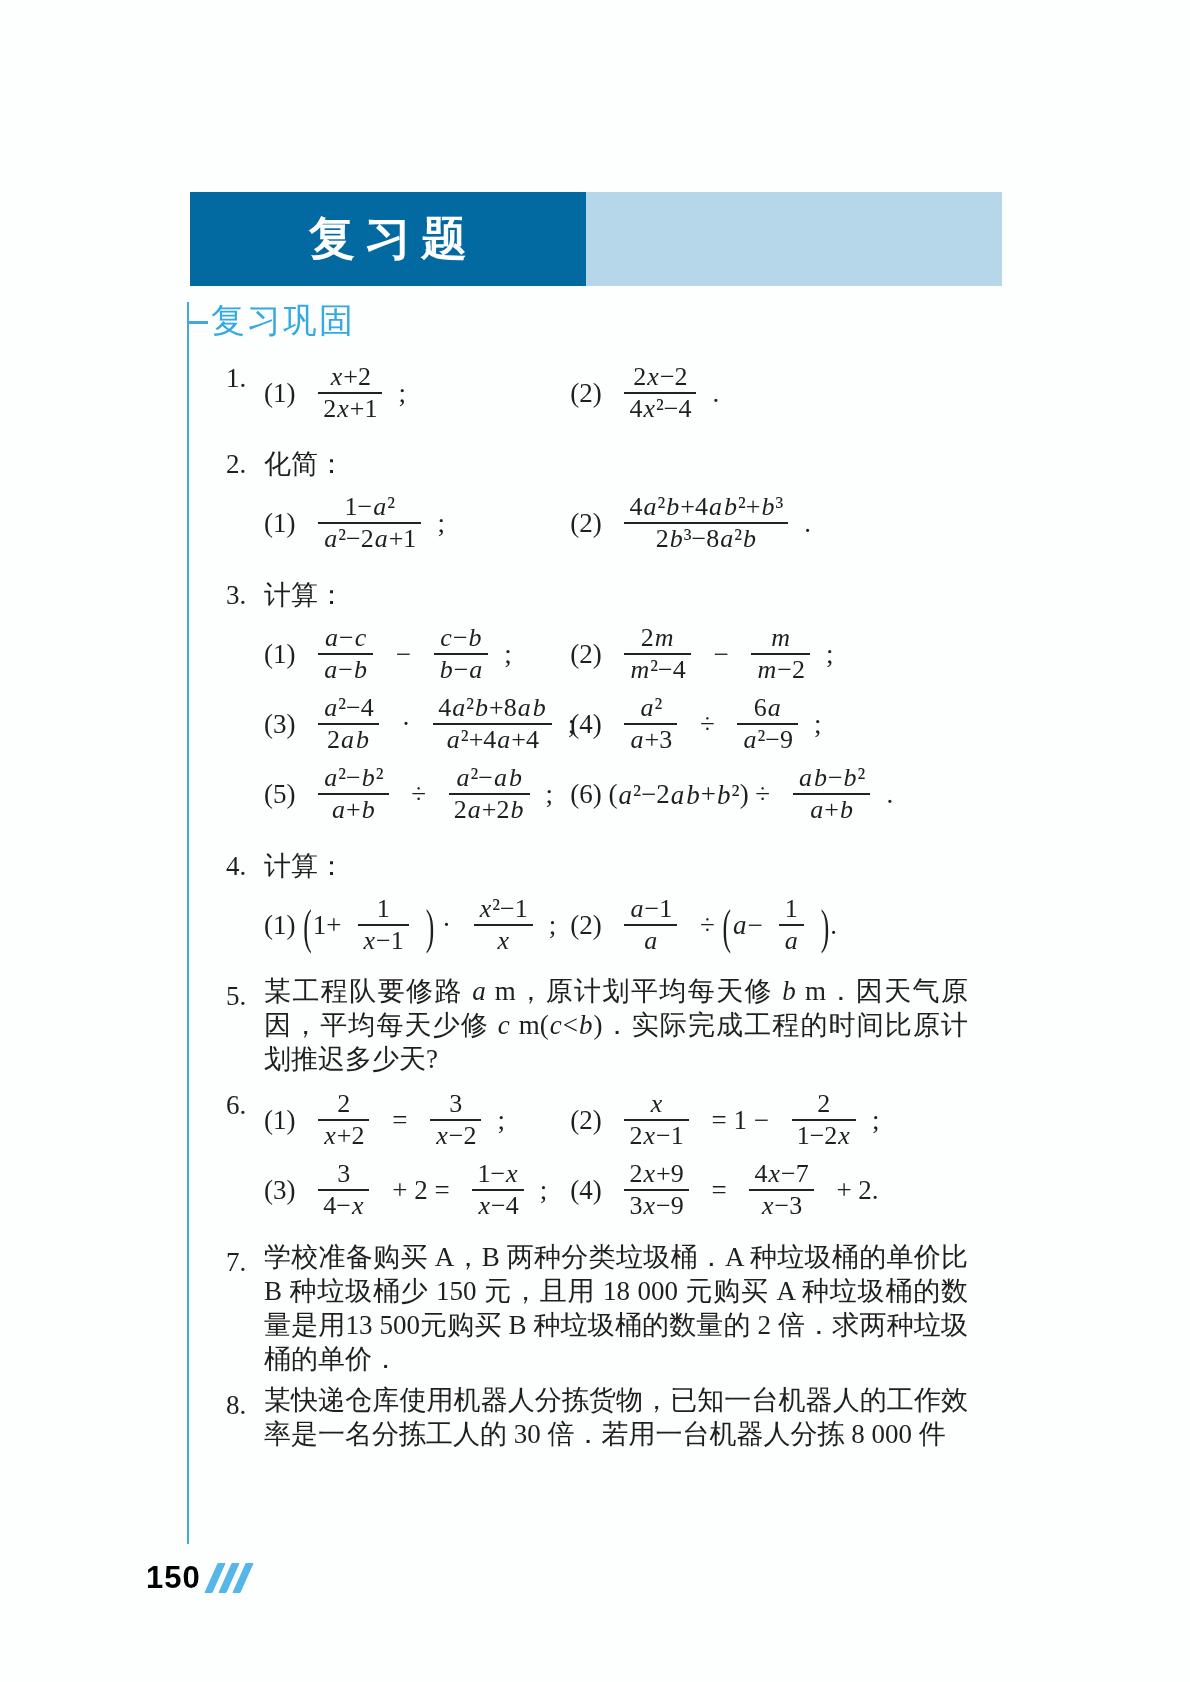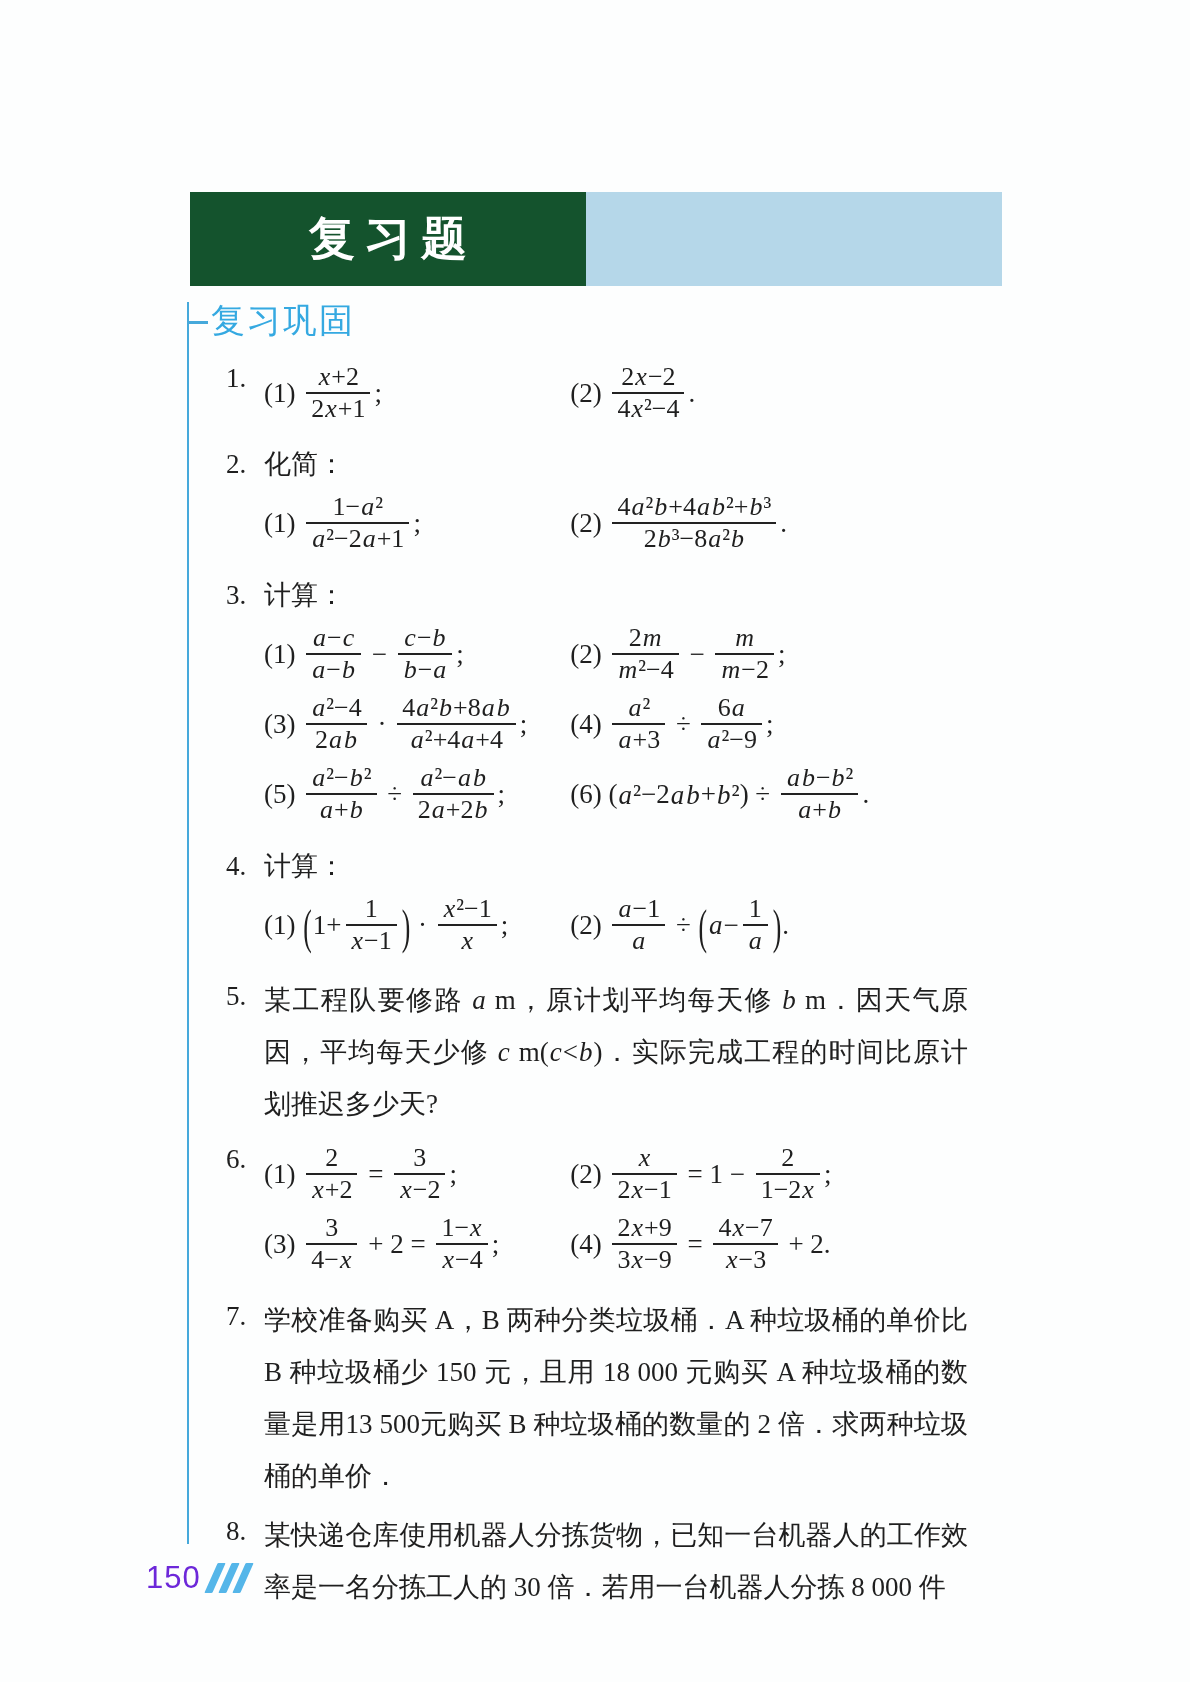--- a/index.html
+++ b/index.html
@@ -5,51 +5,51 @@
   * { margin:0; padding:0; box-sizing:border-box; }
   html,body { background:#ffffff; }
   .page {
     position:relative; width:1190px; height:1682px;
     background:#fdfefe; overflow:hidden;
     font-family:"Liberation Serif","DejaVu Serif",serif;
     color:#1f1f1f;
   }
   
   .banner { position:absolute; left:190px; top:192px; width:812px; height:94px; display:flex; }
-  .banner-dark { width:396px; height:100%; background:#14532d; display:flex; align-items:center; justify-content:center; }
+  .banner-dark { width:396px; height:100%; background:#0369a1; display:flex; align-items:center; justify-content:center; }
   .banner-light { flex:1; height:100%; background:#b5d7e9; }
   .banner-title {
     color:#ffffff; font-size:46px; font-weight:bold; letter-spacing:10px;
     font-family:"Liberation Sans","DejaVu Sans",sans-serif; padding-left:10px;
   }
   
   .rail  { position:absolute; left:187px; top:302px; width:2px; height:1242px; background:#46a9db; }
   .rail-tick { position:absolute; left:187px; top:321px; width:21px; height:3px; background:#46a9db; }
   .section-label {
     position:absolute; left:211px; top:298px; color:#35a9e1; font-size:34px; font-weight:normal;
     font-family:"Liberation Sans","DejaVu Sans",sans-serif; letter-spacing:2px;
   }
   
   .content { position:absolute; left:226px; top:356px; width:742px; font-size:27px; }
   .prob { display:flex; margin-bottom:7px; }
   .pnum { width:38px; flex:none; line-height:44px; }
   .pbody { flex:1; min-width:0; }
   .ptitle { line-height:44px; }
-  .ptext { line-height:52px; text-align:justify; }
+  .ptext { line-height:34px; text-align:justify; }
   .pgrid { display:grid; grid-template-columns:43.5% 56.5%; row-gap:8px; margin:9px 0 8px; align-items:center; }
   .cell { white-space:nowrap; }
   
-  .frac { display:inline-block; vertical-align:middle; text-align:center; margin:0 4px; transform:translateY(-3px); font-size:26px; }
+  .frac { display:inline-block; vertical-align:middle; text-align:center; margin:0 16px; transform:translateY(-3px); font-size:26px; }
   .fn, .fd { display:block; line-height:1.16; padding:0 5px; }
   .fn { border-bottom:2px solid #222; }
   i { font-family:"Liberation Serif","DejaVu Serif",serif; font-style:italic; padding:0 1px; }
   .bigp { display:inline-block; transform:scaleY(1.9); vertical-align:middle; font-size:0.95em; padding:0 1px; }
   
   .footer { position:absolute; left:146px; top:1560px; display:flex; align-items:center; }
-  .page-num { font-family:"Liberation Sans","DejaVu Sans",sans-serif; font-size:31px; color:#6d28d9; letter-spacing:1px; }
+  .page-num { font-family:"Liberation Sans","DejaVu Sans",sans-serif; font-size:31px; color:#000000; letter-spacing:1px;font-weight:bold; }
   .slashes { display:flex; margin-left:10px; }
   .slash { width:8px; height:30px; background:#55b6e9; transform:skewX(-24deg); margin-right:6px; border-radius:1px; }
 </style>
 </head>
 <body>
 
 <div class="page">
 
   <div class="banner">
     <div class="banner-dark">

